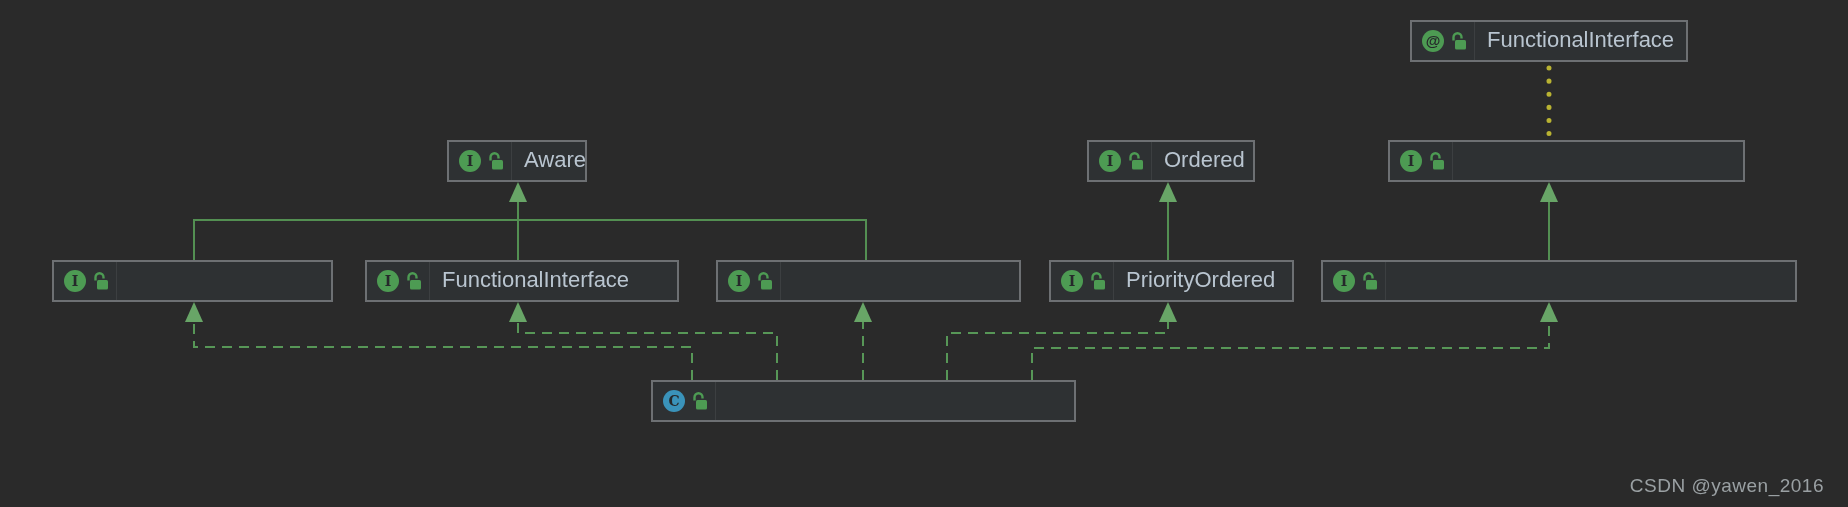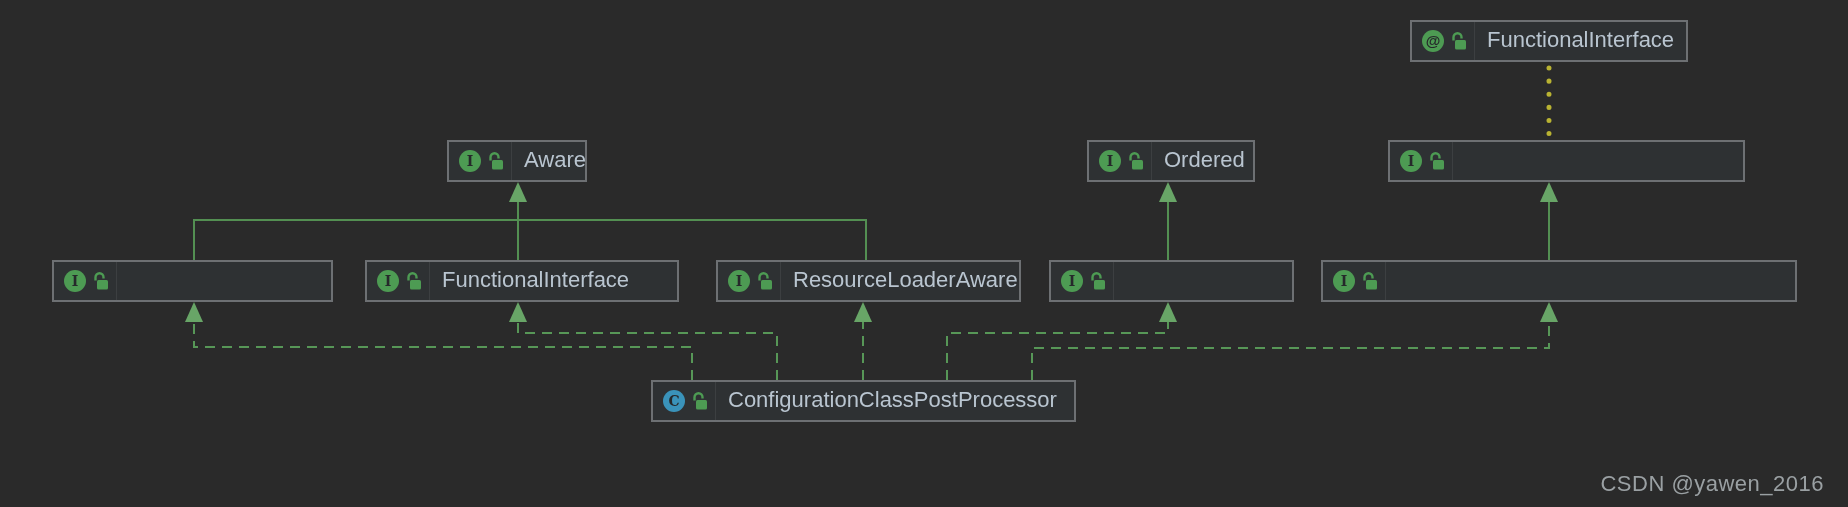--- a/index.html
+++ b/index.html
@@ -55,21 +55,21 @@
     font-size: 14px;
     fill: #26292b;
   }
   .ball text.at-glyph { font-family: "Liberation Sans", sans-serif; font-size: 15px; }
   .lock { width: 18px; height: 20px; flex: 0 0 auto; }
 
   .watermark {
     position: absolute;
     right: 24px; bottom: 10px;
     color: #9aa0a3;
-    font-size: 22px;
+    font-size: 19px;
     letter-spacing: 0.5px;
   }
 </style>
 </head>
 <body>
 
 <div class="canvas">
 
   <svg class="edge-layer" viewBox="0 0 1848 507">
 
@@ -186,34 +186,34 @@
     <span class="icon-cell">
       <svg class="ball" viewBox="0 0 26 26">
         <circle cx="13" cy="13" r="11" fill="#4d9b53"></circle>
         <text x="13" y="18" text-anchor="middle">I</text>
       </svg>
       <svg class="lock" viewBox="0 0 18 20">
         <path d="M3.5 9.5 V6.2 a4 4 0 0 1 8 0 V7.4" fill="none" stroke="#4d9b53" stroke-width="2.4"></path>
         <rect x="5" y="9" width="11" height="9.5" rx="1.5" fill="#4d9b53"></rect>
       </svg>
     </span>
-    <span class="label">ResourceLoaderAware</span>
   </div>
 
   <div class="node" style="left:1049px; top:260px; width:245px;">
     <span class="icon-cell">
       <svg class="ball" viewBox="0 0 26 26">
         <circle cx="13" cy="13" r="11" fill="#4d9b53"></circle>
         <text x="13" y="18" text-anchor="middle">I</text>
       </svg>
       <svg class="lock" viewBox="0 0 18 20">
         <path d="M3.5 9.5 V6.2 a4 4 0 0 1 8 0 V7.4" fill="none" stroke="#4d9b53" stroke-width="2.4"></path>
         <rect x="5" y="9" width="11" height="9.5" rx="1.5" fill="#4d9b53"></rect>
       </svg>
     </span>
+    <span class="label">PriorityOrdered</span>
   </div>
 
   <div class="node" style="left:1321px; top:260px; width:476px;">
     <span class="icon-cell">
       <svg class="ball" viewBox="0 0 26 26">
         <circle cx="13" cy="13" r="11" fill="#4d9b53"></circle>
         <text x="13" y="18" text-anchor="middle">I</text>
       </svg>
       <svg class="lock" viewBox="0 0 18 20">
         <path d="M3.5 9.5 V6.2 a4 4 0 0 1 8 0 V7.4" fill="none" stroke="#4d9b53" stroke-width="2.4"></path>
@@ -226,17 +226,16 @@
     <span class="icon-cell">
       <svg class="ball" viewBox="0 0 26 26">
         <circle cx="13" cy="13" r="11" fill="#3a93ba"></circle>
         <text x="13" y="18" text-anchor="middle">C</text>
       </svg>
       <svg class="lock" viewBox="0 0 18 20">
         <path d="M3.5 9.5 V6.2 a4 4 0 0 1 8 0 V7.4" fill="none" stroke="#4d9b53" stroke-width="2.4"></path>
         <rect x="5" y="9" width="11" height="9.5" rx="1.5" fill="#4d9b53"></rect>
       </svg>
     </span>
-    <span class="label">ConfigurationClassPostProcessor</span>
   </div>
 
   <div class="watermark">CSDN @yawen_2016</div>
 </div>
 
 </body></html>

